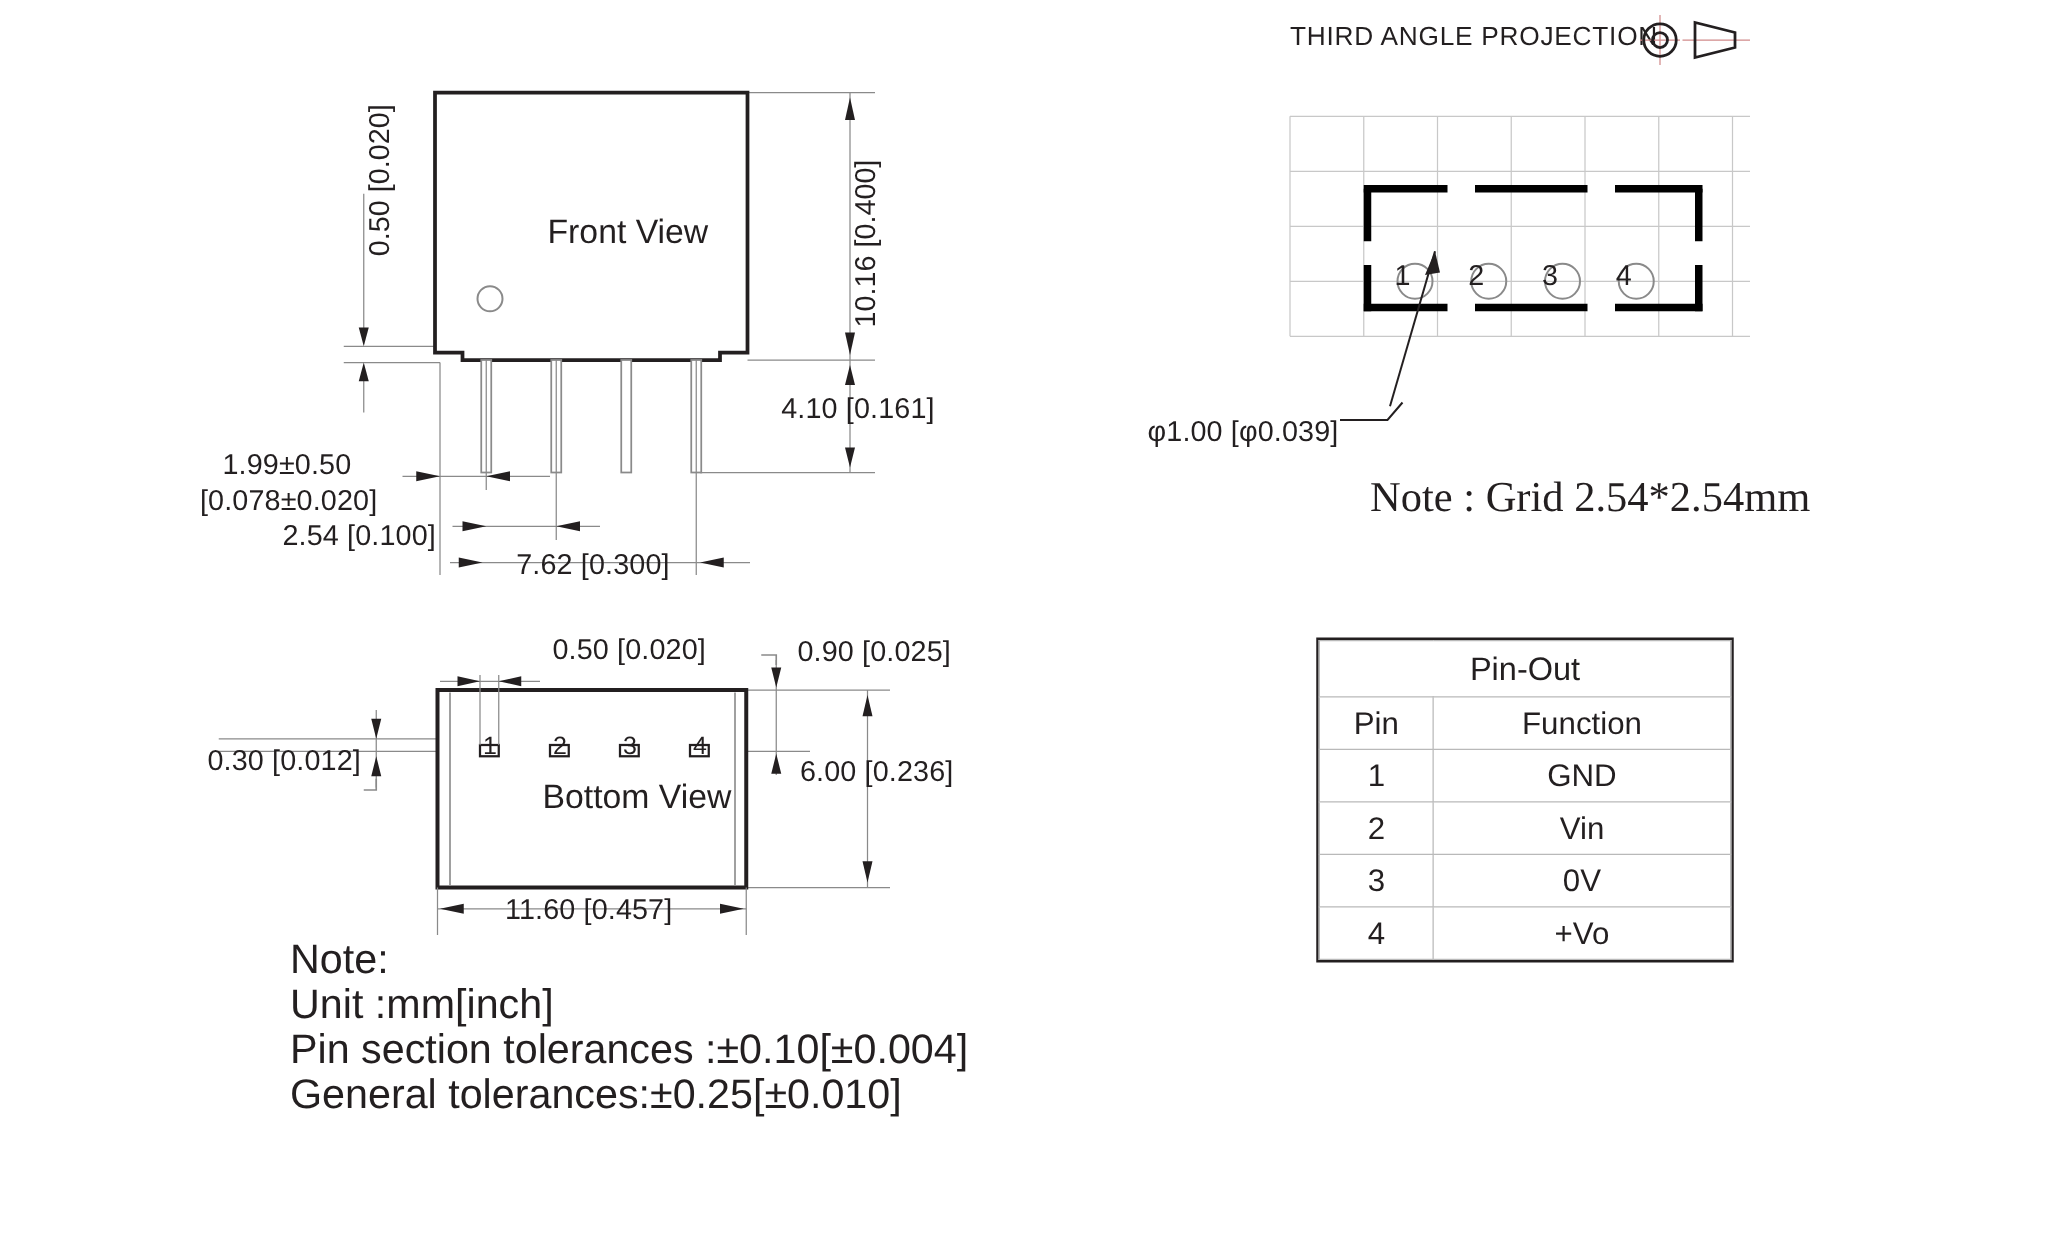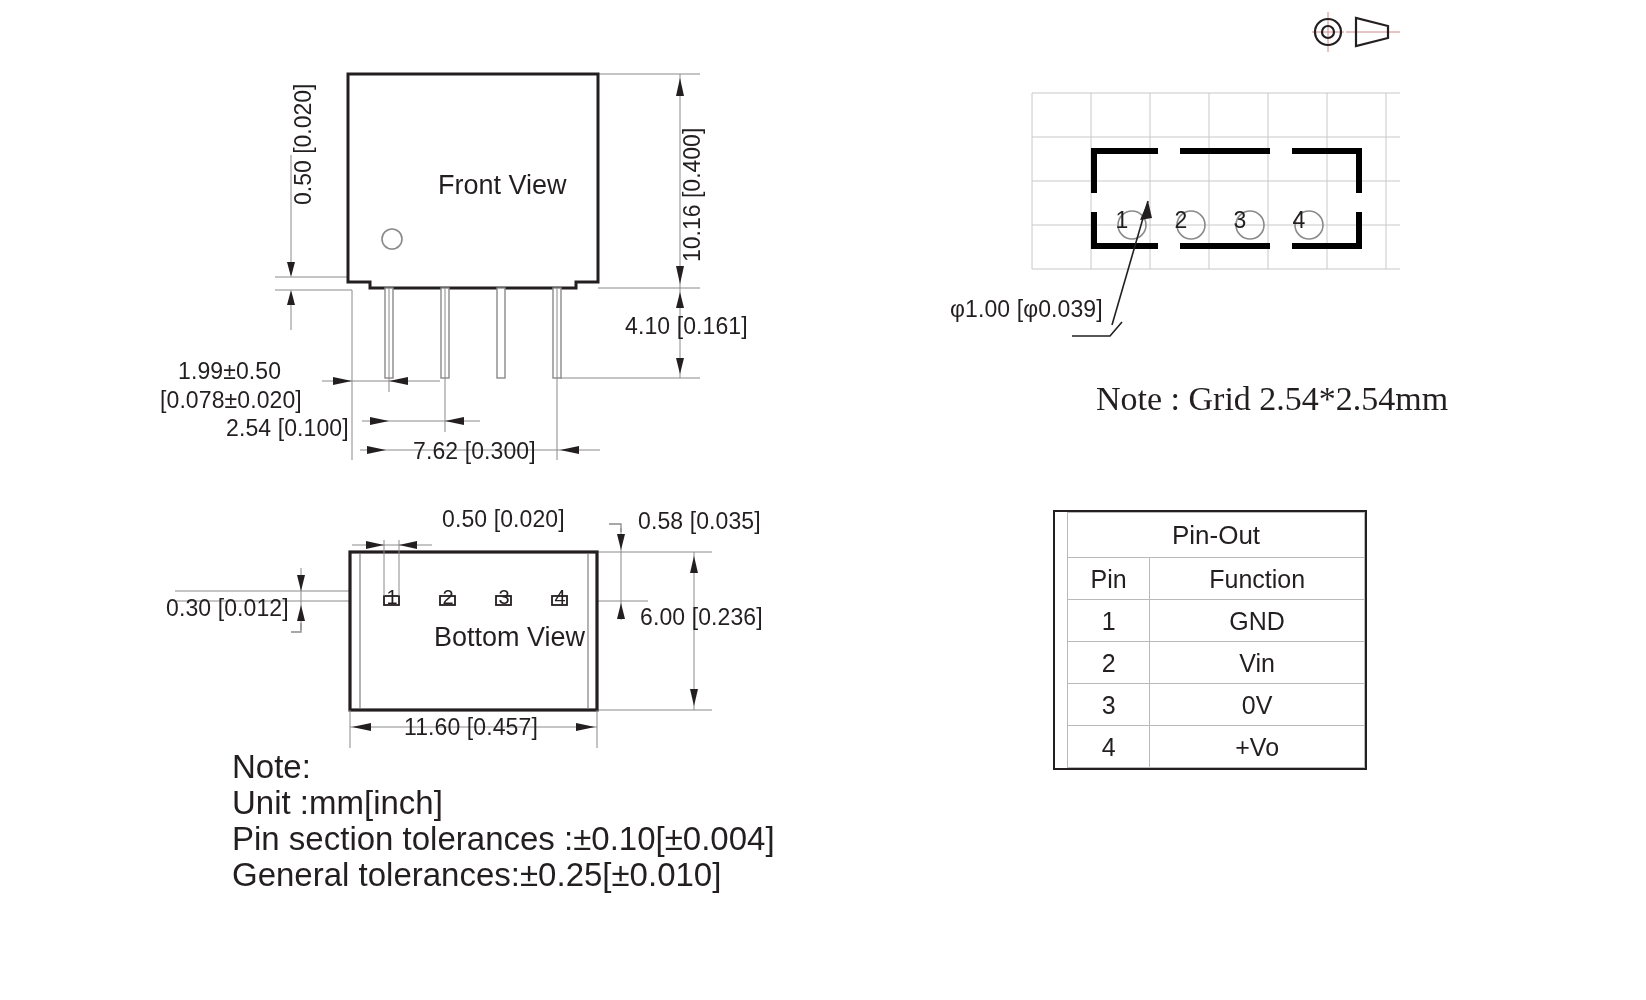--- a/index.html
+++ b/index.html
@@ -70,23 +70,22 @@
   .notes {
     font-size: 33px;
     line-height: 1.33;
     color: #231f20;
     white-space: pre;
   }
 
   
   .pinout-table {
     border-collapse: collapse;
-    width: 298px;
+    width: 330px;
     background: #fff;
-    margin-left: 12px;
   }
   .pinout-table td {
     border: 1px solid #b9b9b9;
     text-align: center;
     font-size: 25px;
     color: #231f20;
     height: 41px;
     padding: 0;
   }
   .pinout-table .title-cell {
@@ -99,20 +98,21 @@
     line-height: 0;
   }
 
   svg { display: block; overflow: visible; }
 </style>
 </head>
 <body>
 
 <div class="stage">
 
+  <div class="abs tap-title" style="left:1032px; top:18px;">THIRD ANGLE PROJECTION</div>
 
   <svg class="abs" style="left:1296px; top:4px;" width="110" height="56">
 
     <line x1="16" y1="28" x2="48" y2="28" stroke="#d08a8a" stroke-width="1"></line>
     <line x1="32" y1="8" x2="32" y2="48" stroke="#d08a8a" stroke-width="1"></line>
     <line x1="50" y1="28" x2="104" y2="28" stroke="#d08a8a" stroke-width="1"></line>
 
     <circle cx="32" cy="28" r="13" fill="none" stroke="#231f20" stroke-width="2.2"></circle>
     <circle cx="32" cy="28" r="6" fill="none" stroke="#231f20" stroke-width="2.2"></circle>
 
@@ -238,21 +238,21 @@
 
   <div class="abs pinnum" style="left:381px; top:586px; width:22px;">1</div>
   <div class="abs pinnum" style="left:437px; top:586px; width:22px;">2</div>
   <div class="abs pinnum" style="left:493px; top:586px; width:22px;">3</div>
   <div class="abs pinnum" style="left:549px; top:586px; width:22px;">4</div>
 
   <div class="abs viewlabel" style="left:398px; top:622px;">Bottom View</div>
 
   <div class="abs dim" style="left:442px; top:506px;">0.50 [0.020]</div>
 
-  <div class="abs dim" style="left:638px; top:508px;">0.58 [0.035]</div>
+  <div class="abs dim" style="left:638px; top:508px;">0.90 [0.025]</div>
 
   <div class="abs dim" style="left:166px; top:595px;">0.30 [0.012]</div>
 
   <div class="abs dim" style="left:640px; top:604px;">6.00 [0.236]</div>
 
   <div class="abs dim" style="left:404px; top:714px;">11.60 [0.457]</div>
 
   <div class="abs notes" style="left:232px; top:745px;">Note:</div>
   <div class="abs notes" style="left:232px; top:781px;">Unit :mm[inch]</div>
   <div class="abs notes" style="left:232px; top:817px;">Pin section tolerances :±0.10[±0.004]</div>
@@ -299,21 +299,21 @@
 
     <path d="M 92 240 L 128 116" fill="none" stroke="#231f20" stroke-width="1.6"></path>
     <polygon points="128,116 120,135 132,133" fill="#231f20"></polygon>
   </svg>
 
   <div class="abs pinnum-big" style="left:1110px; top:207px; width:24px;">1</div>
   <div class="abs pinnum-big" style="left:1169px; top:207px; width:24px;">2</div>
   <div class="abs pinnum-big" style="left:1228px; top:207px; width:24px;">3</div>
   <div class="abs pinnum-big" style="left:1287px; top:207px; width:24px;">4</div>
 
-  <div class="abs dim" style="left:918px; top:296px;margin-left:32px;">φ1.00 [φ0.039]</div>
+  <div class="abs dim" style="left:918px; top:332px;">φ1.00 [φ0.039]</div>
   <svg class="abs" style="left:1070px; top:318px;" width="60" height="24">
     <path d="M 2 18 L 40 18 L 52 4" fill="none" stroke="#231f20" stroke-width="1.6"></path>
   </svg>
 
   <div class="abs gridnote" style="left:1096px; top:380px;">Note : Grid 2.54*2.54mm</div>
 
   <div class="abs pinout-wrap" style="left:1053px; top:510px;">
     <table class="pinout-table">
       <tbody>
         <tr>

